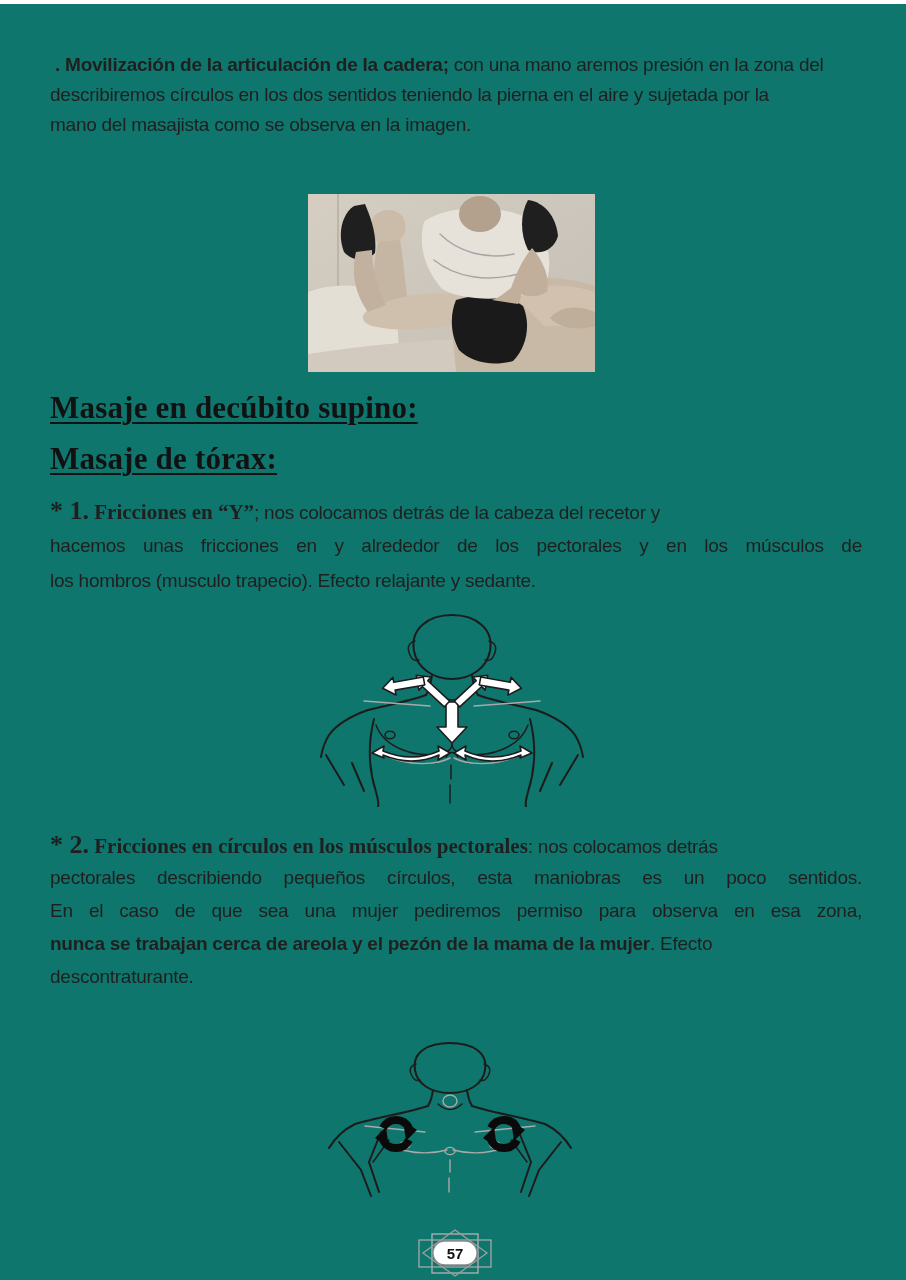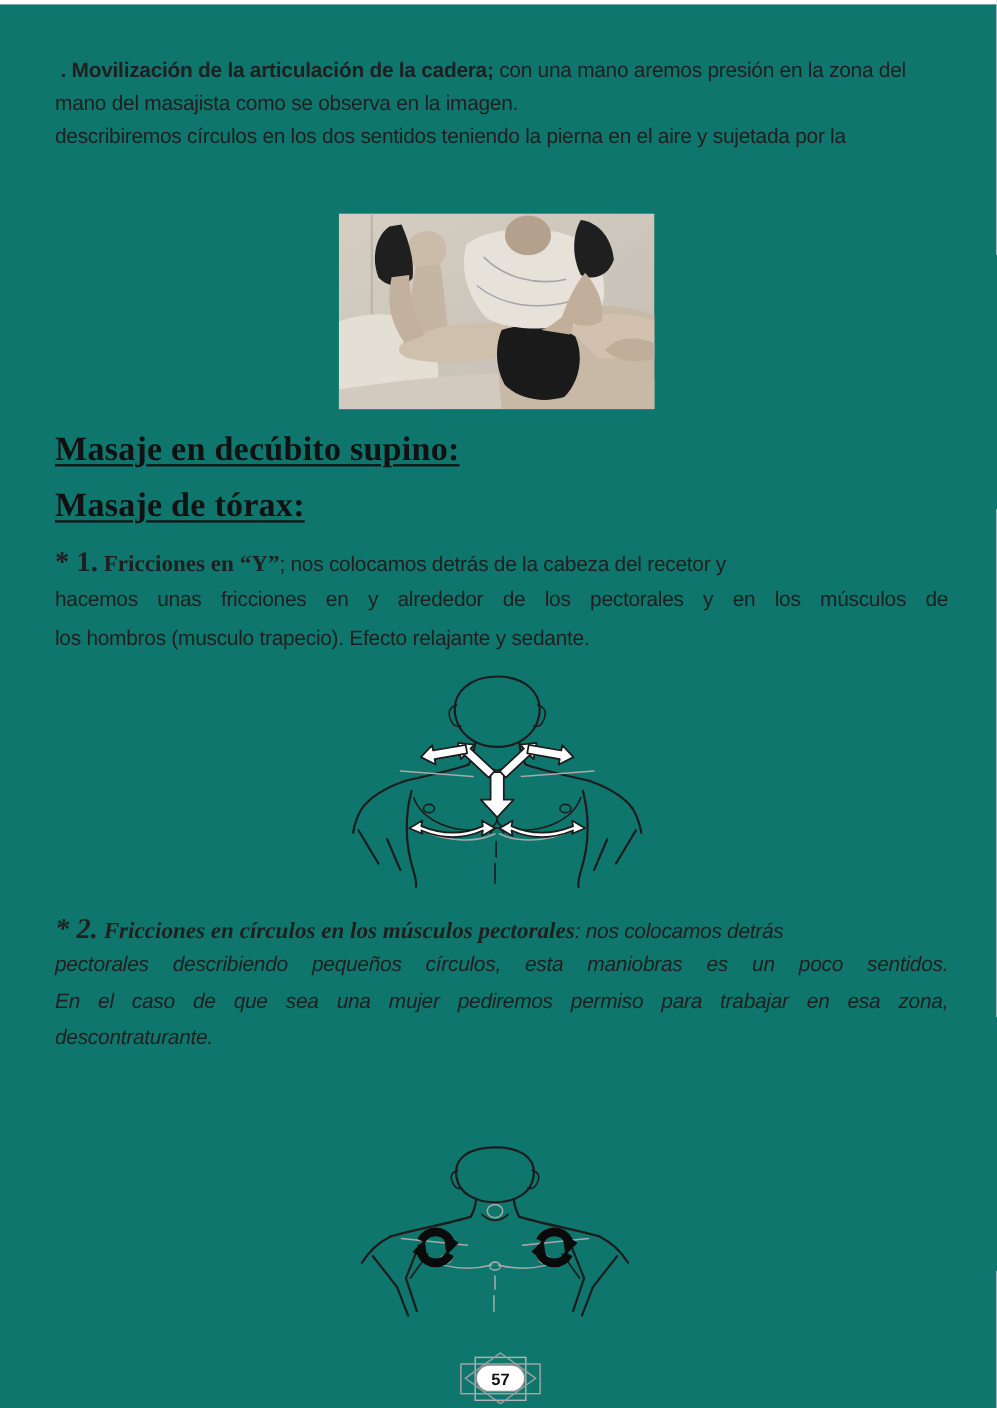--- a/index.html
+++ b/index.html
@@ -37,22 +37,22 @@
   .rot   { stroke:#0a0a0a; fill:none; stroke-width:8; }
   .rothead { fill:#0a0a0a; stroke:none; }
 </style>
 </head>
 <body>
 
 <div class="page">
 
   <div class="abs para para-intro" style="left:50px; top:46px;">
       <div class="tline"><span class="seg-b"> . Movilización de la articulación de la cadera;</span><span class="seg-r"> con una mano aremos presión en la zona del</span></div>
+      <div class="tline"><span class="seg-r">describiremos círculos en los dos sentidos teniendo la pierna en el aire y sujetada por la</span></div>
       <div class="tline"><span class="seg-r">mano del masajista como se observa en la imagen.</span></div>
-      <div class="tline"><span class="seg-r">describiremos círculos en los dos sentidos teniendo la pierna en el aire y sujetada por la</span></div>
     </div>
 
   <div class="abs" style="left:308px; top:190px;">
     <svg width="287" height="178" viewBox="0 0 287 178">
       <defs>
         <linearGradient id="phbg" x1="0" y1="0" x2="1" y2="1">
           <stop offset="0" stop-color="#d9d3c6"></stop>
           <stop offset="0.55" stop-color="#d0cabf"></stop>
           <stop offset="1" stop-color="#c9c3b9"></stop>
         </linearGradient>
@@ -149,24 +149,25 @@
       </g>
       <g transform="translate(162,74) rotate(10)">
         <path d="M0,-4 H30 V-9 L42,0 L30,9 V4 H0 Z" class="oarr"></path>
       </g>
 
       <path d="M54,146 L66,139 L65,144 Q94,156 121,144 L120,139 L132,146 L120,153 L121,148 Q94,160 65,148 L66,151 Z" class="oarr"></path>
       <path d="M214,146 L202,139 L203,144 Q174,156 147,144 L148,139 L136,146 L148,153 L147,148 Q174,160 203,148 L202,151 Z" class="oarr"></path>
     </svg>
   </div>
 
-  <div class="abs para para-step2" style="left:50px; top:824px;font-style:italic;">
+  <div class="abs para para-step2" style="left:50px; top:824px;">
       <div class="tline"><span class="seg-sbx">* 2.</span><span class="seg-sb"> Fricciones en círculos en los músculos pectorales</span><span class="seg-r">: nos colocamos detrás</span></div>
       <div class="tline j"><span class="seg-r">pectorales describiendo pequeños círculos, esta maniobras es un poco sentidos.</span></div>
-      <div class="tline j"><span class="seg-r">En el caso de que sea una mujer pediremos permiso para trabajar en esa zona,</span></div>
+      <div class="tline j"><span class="seg-r">En el caso de que sea una mujer pediremos permiso para observa en esa zona,</span></div>
+      <div class="tline"><span class="seg-b">nunca se trabajan cerca de areola y el pezón de la mama de la mujer</span><span class="seg-r">. Efecto</span></div>
       <div class="tline"><span class="seg-r">descontraturante.</span></div>
     </div>
 
   <div class="abs" style="left:325px; top:1036px;">
     <svg width="250" height="160" viewBox="0 0 250 160">
       <defs>
         <g id="rotArrow">
           <path d="M -13,-6 A 14.5,14.5 0 0 1 13,-6" class="rot"></path>
           <path d="M 13,6 A 14.5,14.5 0 0 1 -13,6" class="rot"></path>
           <polygon points="7,-14 21,-4 10,7" class="rothead"></polygon>

